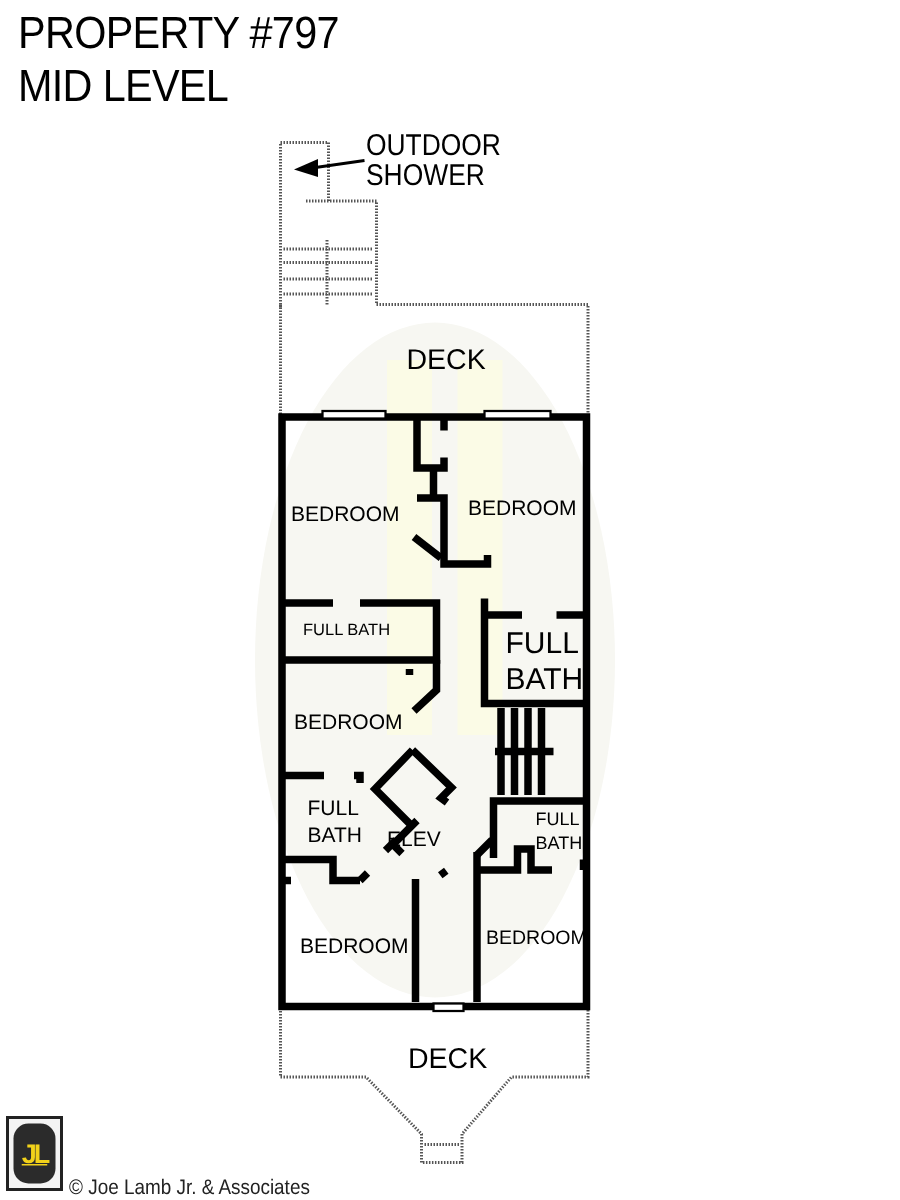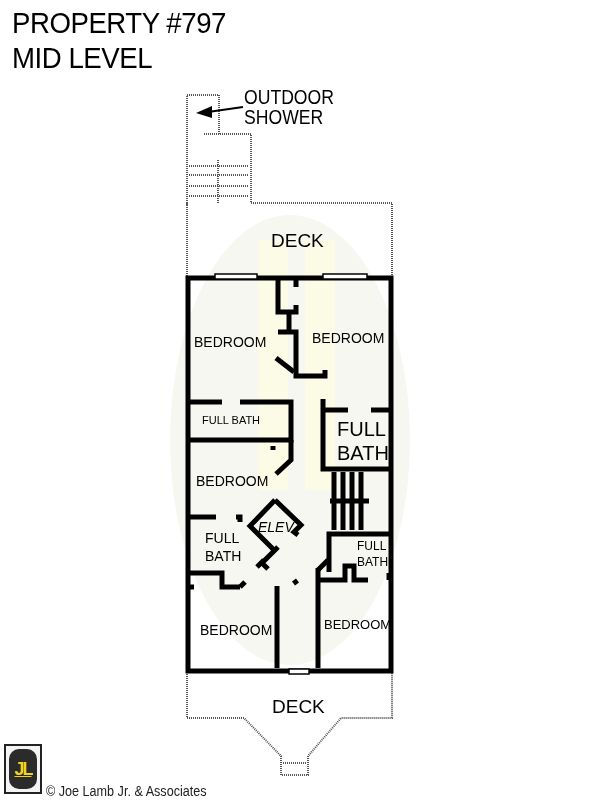--- a/index.html
+++ b/index.html
@@ -105,21 +105,21 @@
   </g>
 </svg>
 
 <div class="lbl" style="left:271px;top:231px;font-size:19px;">DECK</div>
 <div class="lbl" style="left:194px;top:335px;font-size:14px;">BEDROOM</div>
 <div class="lbl" style="left:312px;top:331px;font-size:14px;">BEDROOM</div>
 <div class="lbl" style="left:202px;top:415px;font-size:11px;">FULL BATH</div>
 <div class="lbl" style="left:337px;top:419px;font-size:20px;">FULL</div>
 <div class="lbl" style="left:337px;top:443px;font-size:20px;">BATH</div>
 <div class="lbl" style="left:196px;top:474px;font-size:14px;">BEDROOM</div>
-<div class="lbl" style="left:258px;top:520px;font-size:14px;font-style:italic;">ELEV</div>
+<div class="lbl" style="left:258px;top:552px;font-size:14px;">ELEV</div>
 <div class="lbl" style="left:205px;top:531px;font-size:14px;">FULL</div>
 <div class="lbl" style="left:205px;top:549px;font-size:14px;">BATH</div>
 <div class="lbl" style="left:357px;top:540px;font-size:12px;">FULL</div>
 <div class="lbl" style="left:357px;top:556px;font-size:12px;">BATH</div>
 <div class="lbl" style="left:200px;top:623px;font-size:14px;">BEDROOM</div>
 <div class="lbl" style="left:324px;top:618px;font-size:13px;">BEDROOM</div>
 <div class="lbl" style="left:272px;top:697px;font-size:19px;">DECK</div>
 
 <div class="lbl outdoor">
   <span>OUTDOOR</span>

